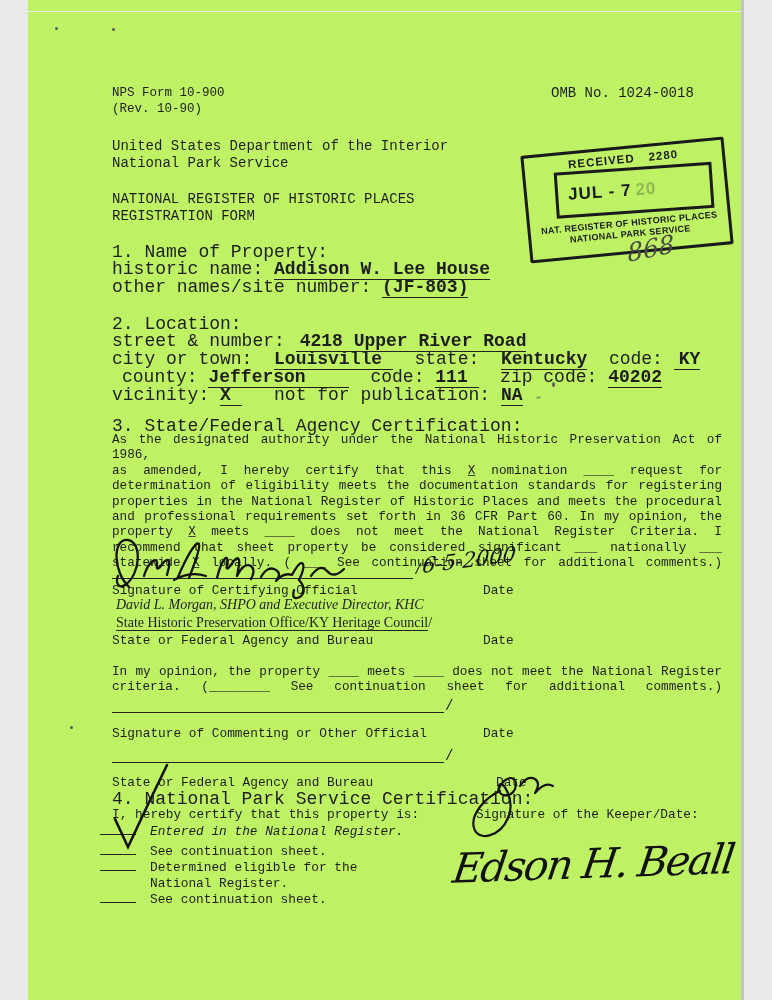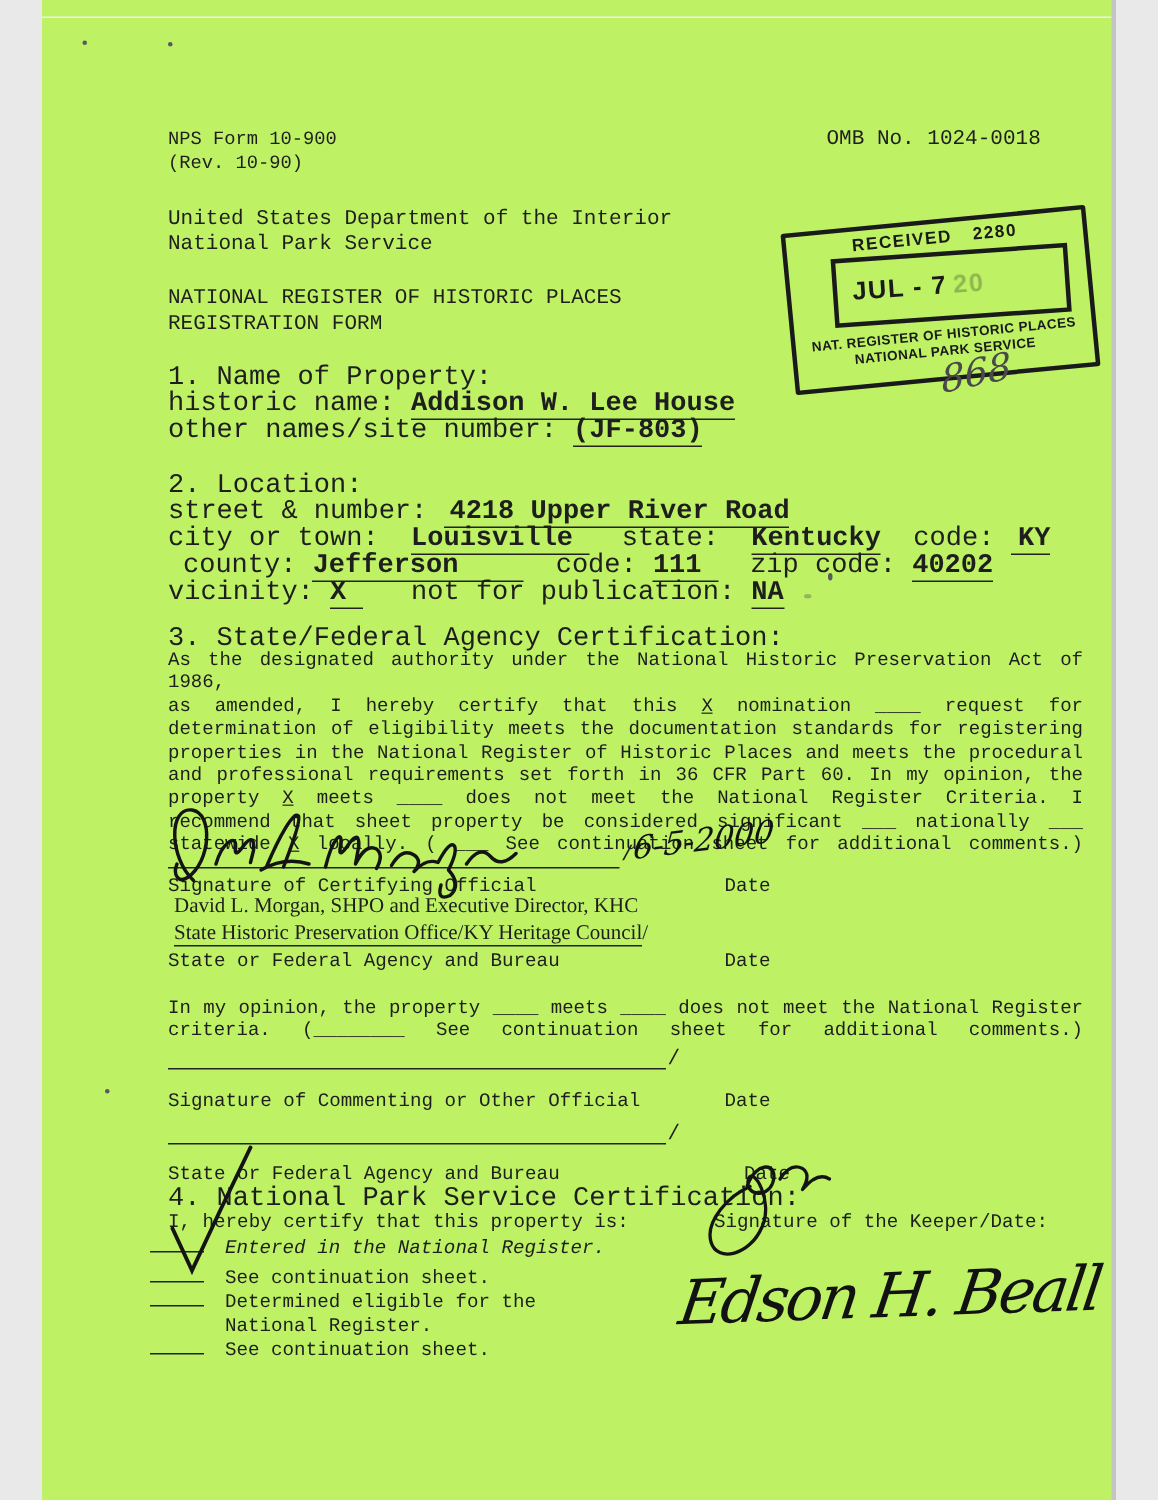--- a/index.html
+++ b/index.html
@@ -117,21 +117,21 @@
       <div class="jline">recommend that sheet property be considered significant ___ nationally ___</div>
       <div class="jline">statewide X̲ locally. ( ___ See continuation sheet for additional comments.)</div>
     </div>
 
   <div class="sigline" style="left:84px;top:578px;width:301px;"></div>
   <div class="slash" style="left:386px;top:562px;">/</div>
   <div class="hw hw-morgan-date">6-5-2000</div>
 
   <div class="l sz13" style="left:84px;top:584px;">Signature of Certifying Official</div>
   <div class="l sz13" style="left:455px;top:584px;">Date</div>
-  <div class="l serifline" style="left:88px;top:597px;">David L. Morgan, SHPO and Executive Director, KHC</div>
+  <div class="l serifline" style="left:88px;top:597px;font-style:italic;">David L. Morgan, SHPO and Executive Director, KHC</div>
   <div class="l serifline" style="left:88px;top:615px;"><span class="serif-underline">State Historic Preservation Office/KY Heritage Council</span><span>/</span></div>
   <div class="l sz13" style="left:84px;top:634px;">State or Federal Agency and Bureau</div>
   <div class="l sz13" style="left:455px;top:634px;">Date</div>
 
   <div class="para" style="top:664px;">
       <div class="jline">In my opinion, the property ____ meets ____ does not meet the National Register</div>
       <div class="jline">criteria. (________ See continuation sheet for additional comments.)</div>
     </div>
 
   <div class="sigline" style="left:84px;top:712px;width:332px;"></div>

